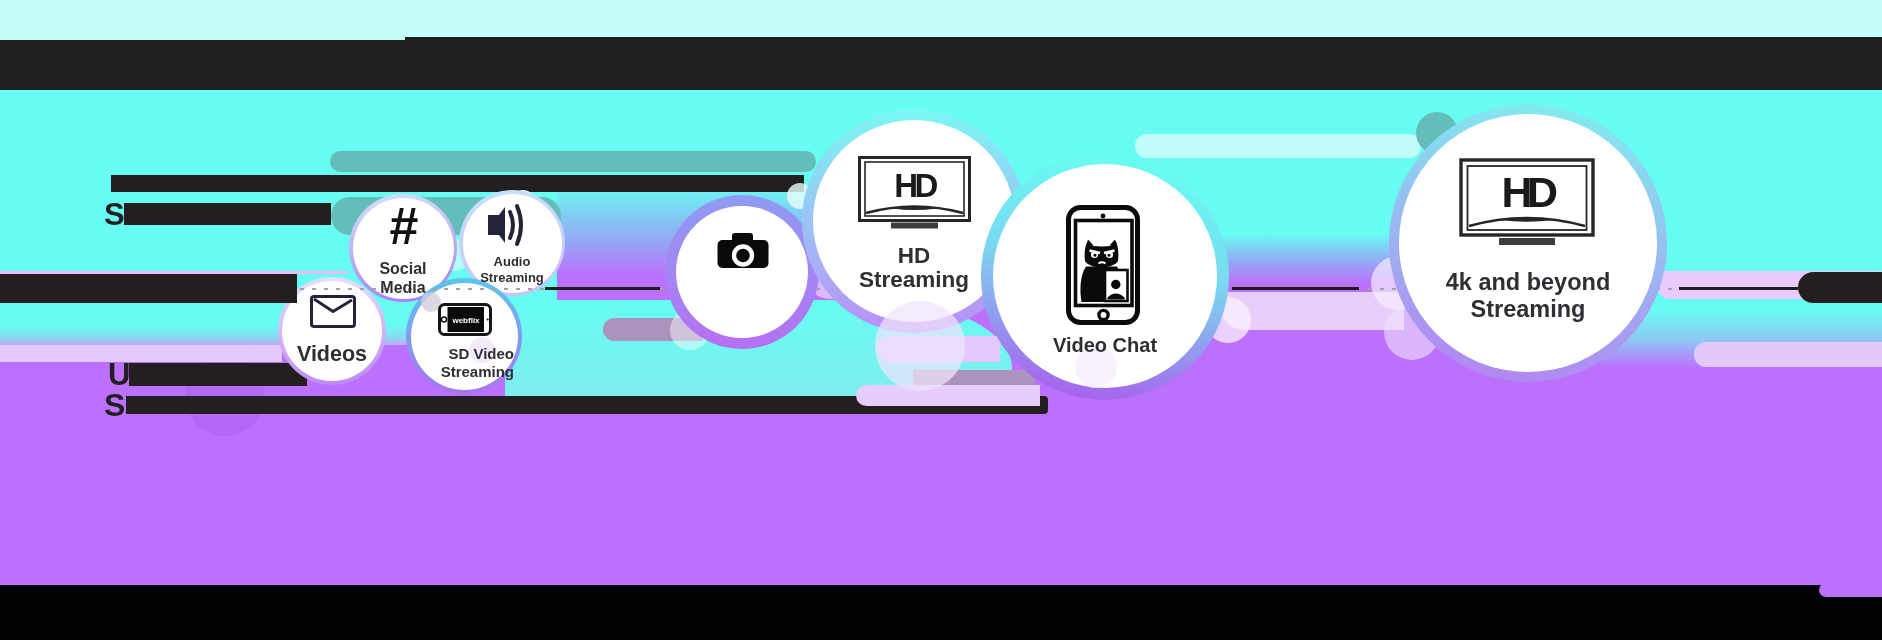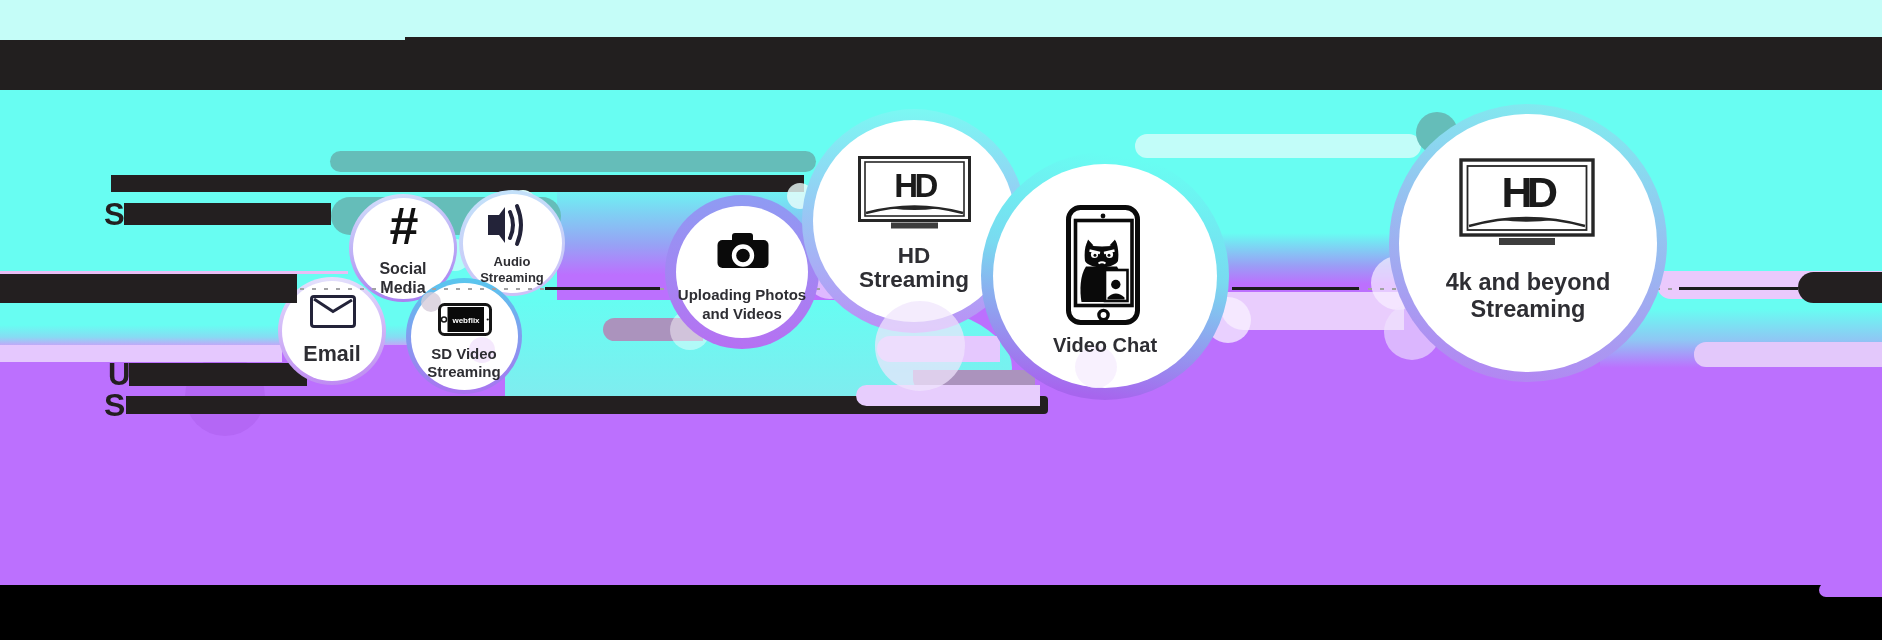--- a/index.html
+++ b/index.html
@@ -117,41 +117,40 @@
     </svg>
   </div>
   <div class="lbl" style="left:462px;top:254px;width:100px;font-size:13px;line-height:15.5px;">Audio<br>Streaming</div>
 
   <div style="left:310px;top:295px;">
     <svg width="46" height="33" viewBox="0 0 46 33">
       <rect x="1.5" y="1.5" width="43" height="30" rx="2.5" fill="none" stroke="#232339" stroke-width="3"></rect>
       <polyline points="4,4 23,16.5 42,5" fill="none" stroke="#232339" stroke-width="3"></polyline>
     </svg>
   </div>
-  <div class="lbl" style="left:282px;top:342px;width:100px;font-size:21.5px;">Email</div>
+  <div class="lbl" style="left:282px;top:342px;width:100px;font-size:21.5px;">Videos</div>
 
   <div style="left:438px;top:303px;">
     <svg width="54" height="33" viewBox="0 0 54 33">
       <rect x="1.5" y="1.5" width="51" height="30" rx="5" fill="#fff" stroke="#151515" stroke-width="3"></rect>
       <rect x="9.5" y="4" width="36.5" height="25" fill="#0a0a0a"></rect>
       <circle cx="6" cy="16.5" r="2.5" fill="none" stroke="#151515" stroke-width="1.5"></circle>
       <circle cx="49.7" cy="16.5" r="1.1" fill="#151515"></circle>
       <text x="28" y="19.5" font-family="Liberation Sans,sans-serif" font-size="8" font-weight="bold" fill="#fff" text-anchor="middle">webflix</text>
     </svg>
   </div>
-  <div class="lbl" style="left:414px;top:345px;width:100px;font-size:15px;line-height:18px;">SD Video<br>Streaming</div>
+  <div class="lbl" style="left:414px;top:345px;width:100px;font-size:15px;line-height:18px;text-align:right;">SD Video<br>Streaming</div>
 
   <div style="left:716px;top:231px;">
     <svg width="54" height="37" viewBox="0 0 54 37">
       <rect x="16" y="2" width="21" height="10" rx="3" fill="#0a0a0a"></rect>
       <rect x="1.5" y="9" width="51" height="28" rx="5" fill="#0a0a0a"></rect>
       <circle cx="27" cy="24.5" r="9" fill="none" stroke="#fff" stroke-width="4.4"></circle>
     </svg>
   </div>
-  <div class="lbl" style="left:662px;top:285px;width:160px;font-size:15px;line-height:19px;">Uploading Photos<br>and Videos</div>
 
   <div style="left:858px;top:156px;">
     <svg width="113" height="74" viewBox="0 0 113 74">
       <rect x="1.5" y="1.5" width="110" height="63" fill="#fff" stroke="#262626" stroke-width="3"></rect>
       <rect x="7" y="6" width="99" height="54" fill="none" stroke="#262626" stroke-width="1.6"></rect>
       <path d="M8,57 Q56.5,44 105,57" fill="none" stroke="#262626" stroke-width="2.4"></path>
       <path d="M34,52.5 Q56.5,48.5 79,52.5 Q56.5,55.5 34,52.5 Z" fill="#262626"></path>
       <rect x="33" y="66.5" width="47" height="6" fill="#3d3d3d"></rect>
       <text x="56.5" y="41" font-family="Liberation Sans,sans-serif" font-size="33" font-weight="bold" letter-spacing="-3.5" fill="#1a1a1a" text-anchor="middle">HD</text>
     </svg>

